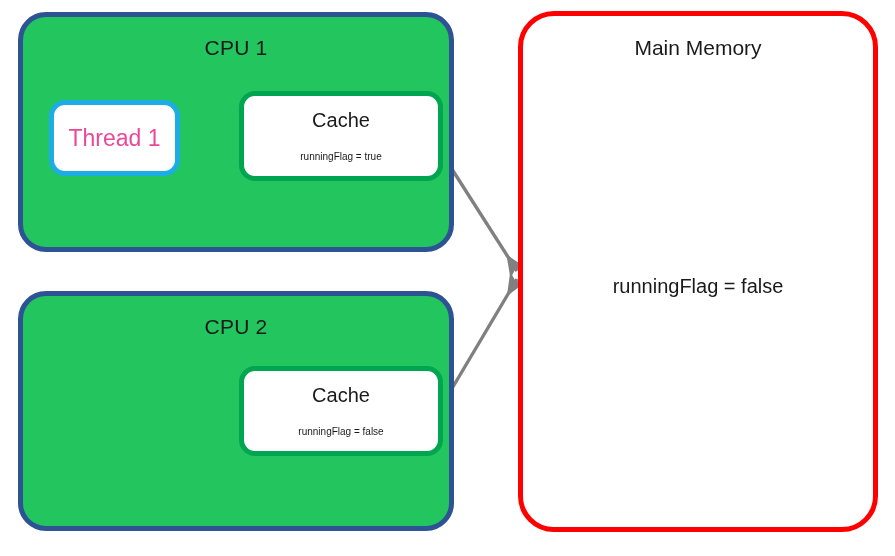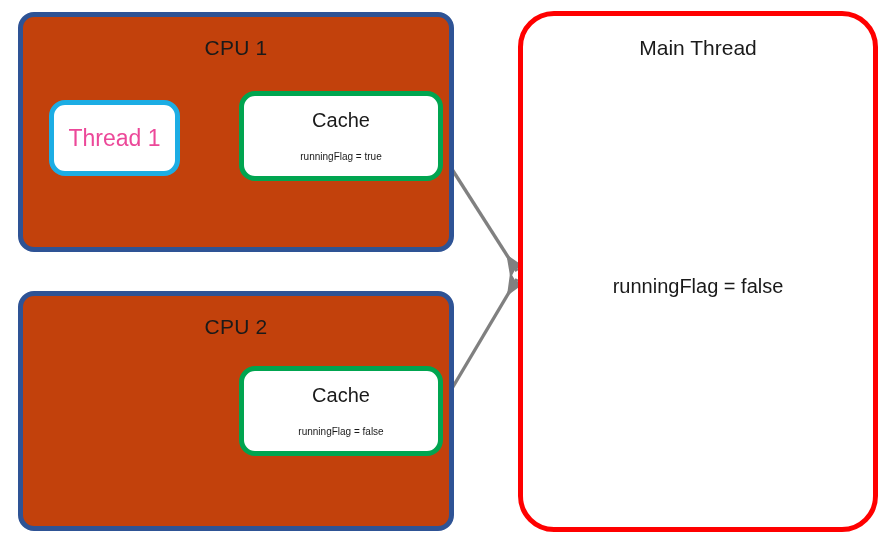--- a/index.html
+++ b/index.html
@@ -26,22 +26,22 @@
     width: 895px;
     height: 556px;
     pointer-events: none;
   }
 
   
   .cpu-box {
     position: absolute;
     box-sizing: border-box;
     border: 5px solid #2E5395;
-    border-radius: 16px;
-    background: #c2410c;
+    border-radius: 28px;
+    background: #22c55e;
   }
   #cpu-1 { left: 18px;  top: 12px;  width: 436px; height: 240px; }
   #cpu-2 { left: 18px;  top: 291px; width: 436px; height: 240px; padding-left: 8px; }
 
   .cpu-title {
     position: absolute;
     top: 20px;
     left: 0;
     width: 100%;
     text-align: center;
@@ -176,17 +176,17 @@
     <div class="cpu-title">CPU 2</div>
   </div>
 
 
   <div class="cache-box" id="cache-2">
     <div class="cache-title">Cache</div>
     <div class="cache-value">runningFlag = false</div>
   </div>
 
   <div id="main-memory">
-    <div class="mm-title">Main Thread</div>
+    <div class="mm-title">Main Memory</div>
     <div class="mm-value">runningFlag = false</div>
   </div>
 
 </div>
 
 </body></html>

